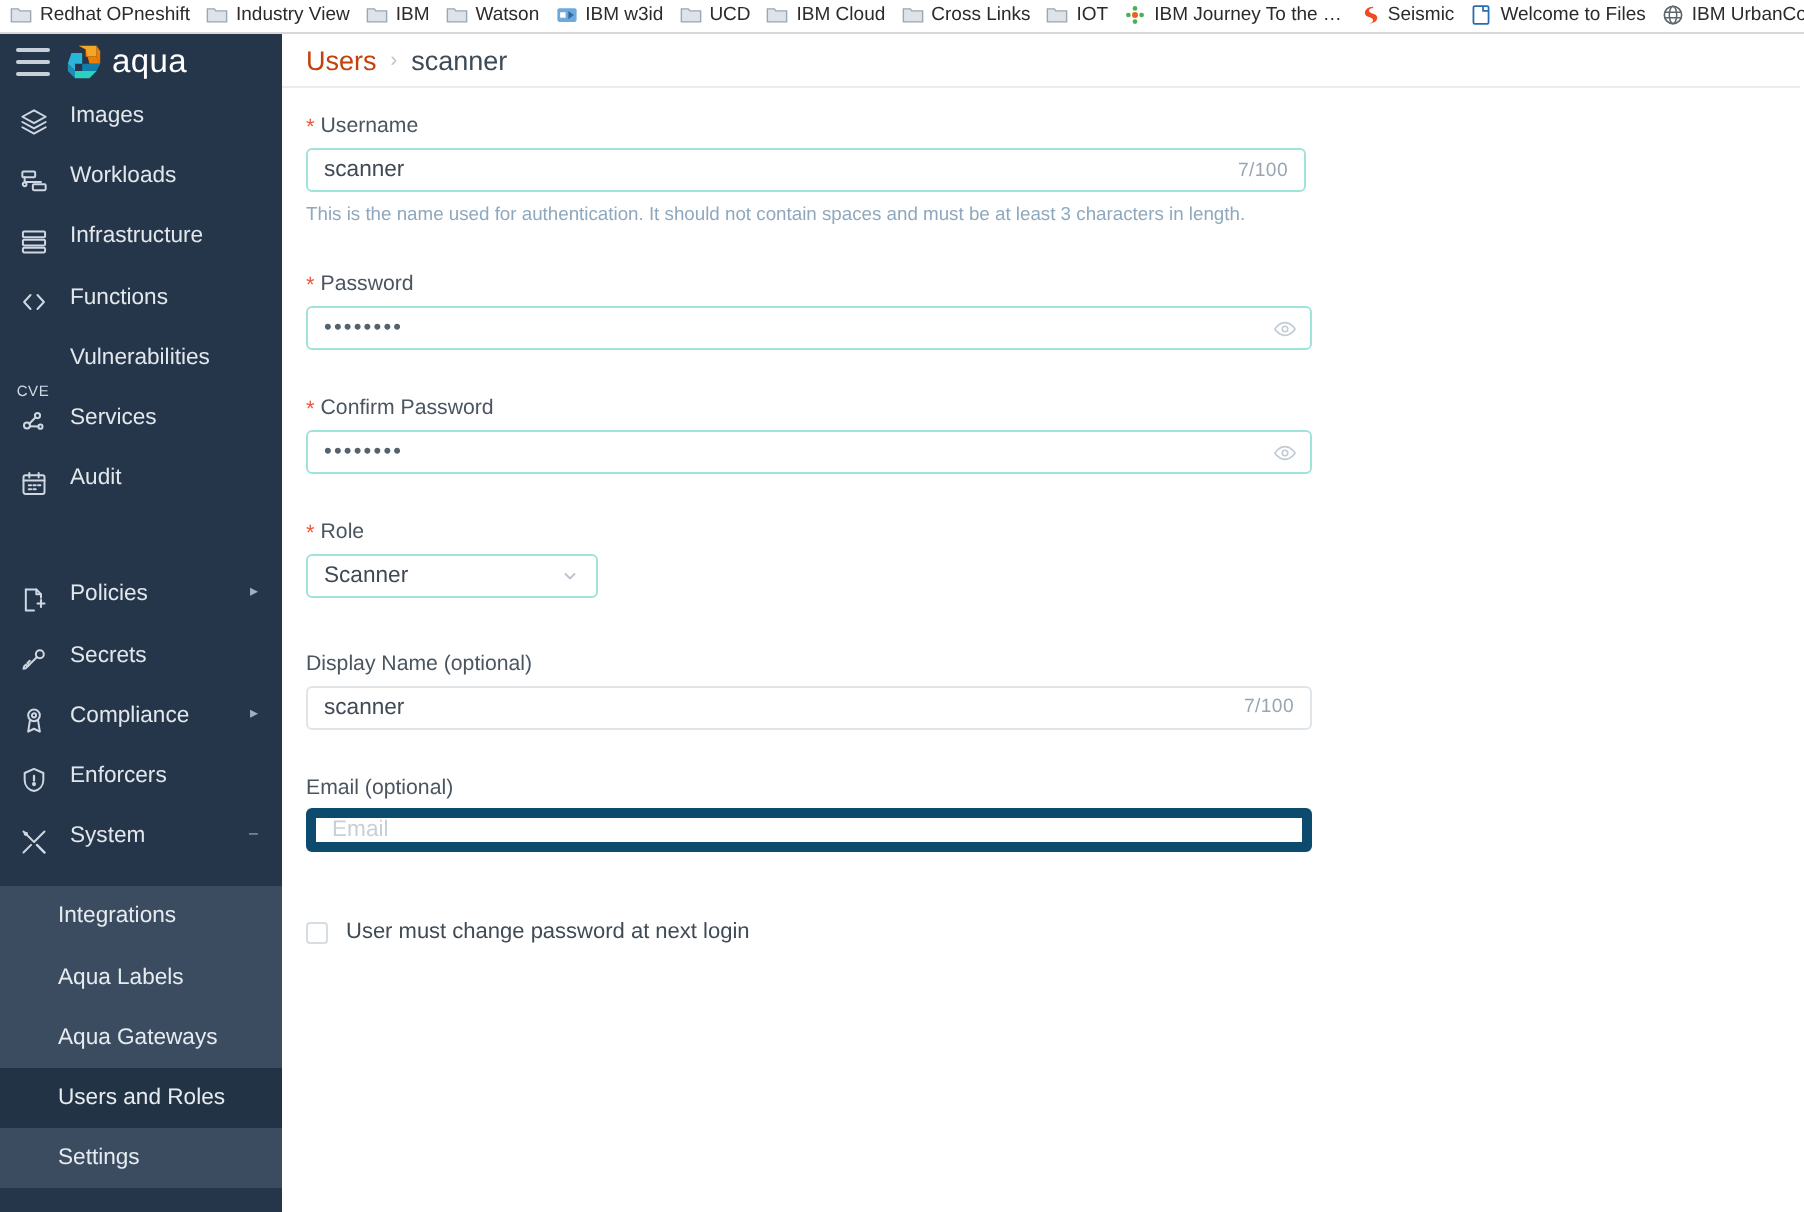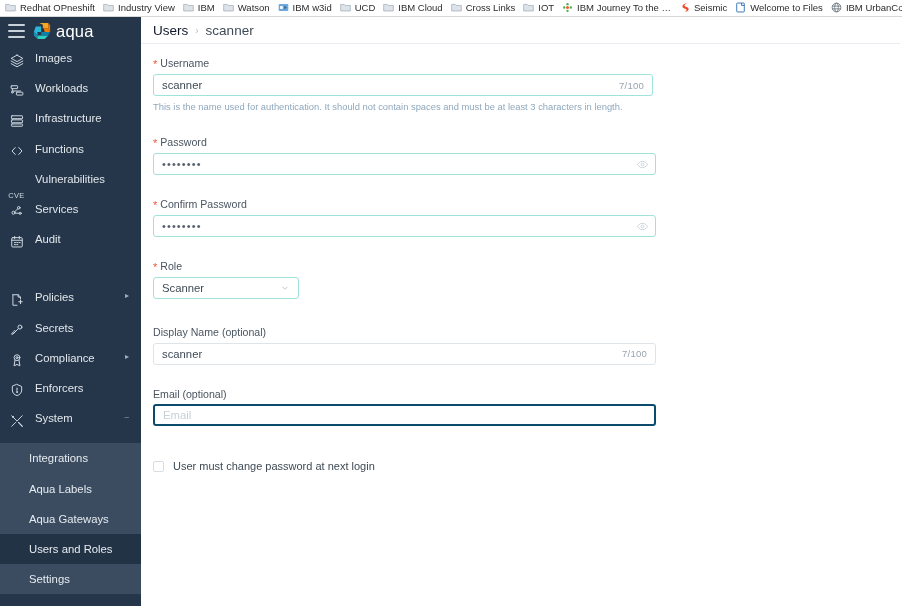--- a/index.html
+++ b/index.html
@@ -127,21 +127,21 @@
     position: relative;
   }
   #breadcrumb {
     height: 27px;
     display: flex;
     align-items: center;
     padding-left: 12px;
     font-size: 13.5px;
     border-bottom: 1px solid #e9edf1;
   }
-  #crumb-root { color: #0f172a; cursor: pointer; }
+  #crumb-root { color: #c2410c; cursor: pointer; }
   #crumb-sep { color: #b9c3cc; margin: 0 7px; font-size: 10px; }
   #crumb-current { color: #3e4b57; }
 
   #form { padding: 14px 0 0 12px; }
 
   .field { margin-bottom: 0; }
   .flabel {
     font-size: 10.6px;
     color: #4a5560;
     margin-bottom: 5px;
@@ -161,21 +161,21 @@
   .input-wrap {
     position: relative;
     height: 22px;
     display: flex;
     align-items: center;
     background: #fff;
     border-radius: 3px;
   }
   .input-wrap.teal { border: 1px solid #9fe3da; }
   .input-wrap.gray { border: 1px solid #dfe4e9; }
-  .input-wrap.lightteal { border: 2px solid #0c4a6e; }
+  .input-wrap.lightteal { border: 5px solid #0c4a6e; }
 
   .w-username { width: 500px; }
   .w-pass     { width: 503px; }
   .w-display  { width: 503px; }
   .w-email    { width: 503px; }
   .w-role     { width: 146px; }
 
   .in-text {
     border: 0; outline: 0; background: transparent;
     font-family: "Liberation Sans", sans-serif;

